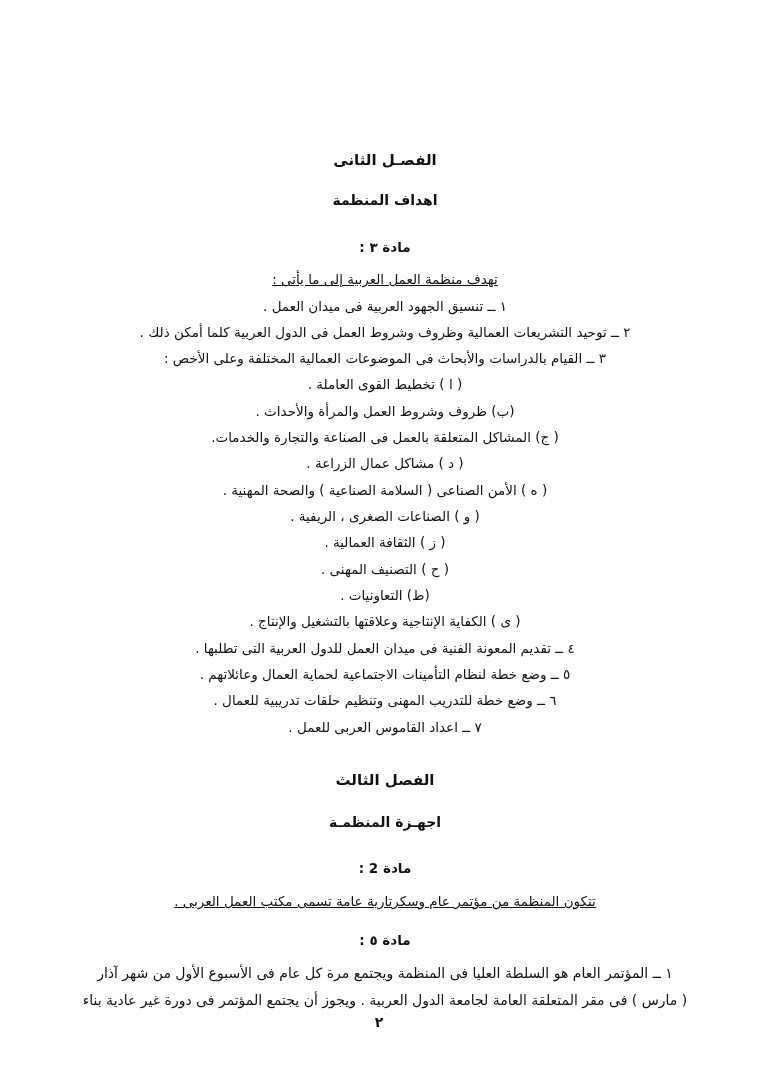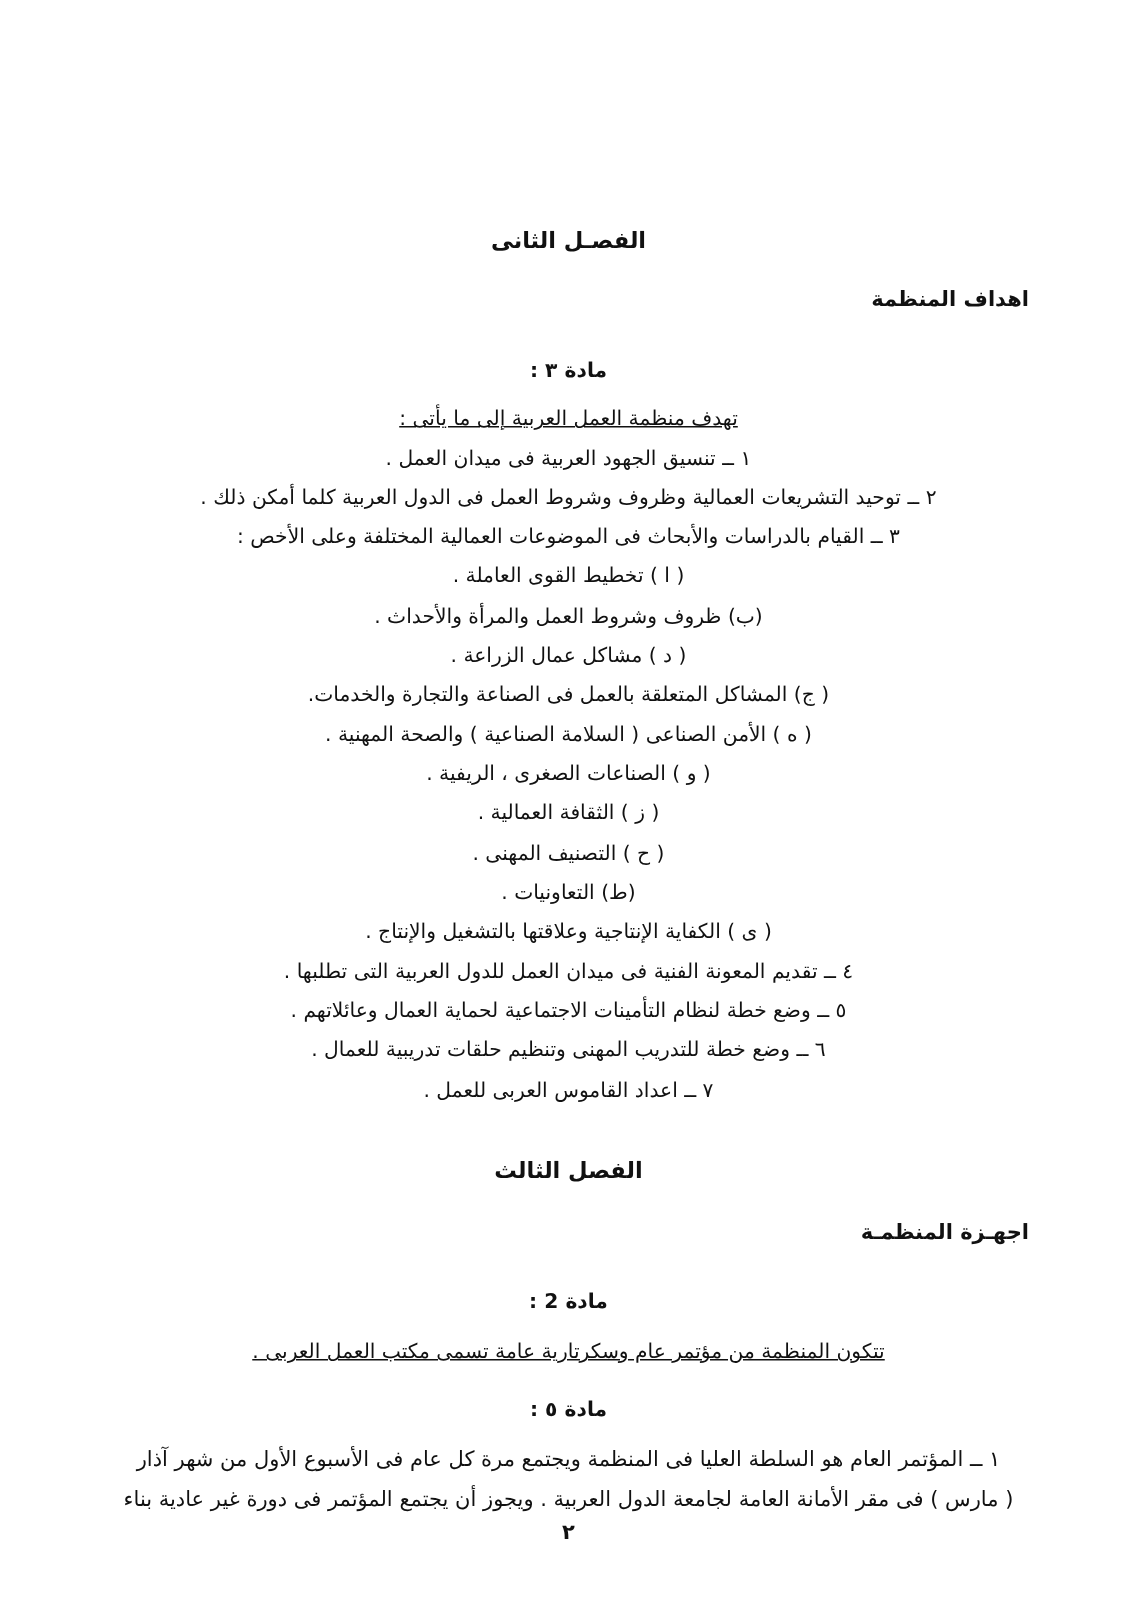--- a/index.html
+++ b/index.html
@@ -14,33 +14,33 @@
     background: #ffffff;
     margin: 0 auto;
     overflow: hidden;
     font-family: "DejaVu Sans", "Liberation Sans", sans-serif;
     color: #111111;
     direction: rtl;
   }
   .content {
     position: absolute;
     top: 150px;
-    right: 72px;
+    right: 60px;
     left: 72px;
   }
   .chapter-title {
     text-align: center;
     font-size: 15px;
     font-weight: bold;
     letter-spacing: 0.5px;
     margin: 0 0 20px 0;
     line-height: 1.4;
   }
   .chapter-sub {
-    text-align: right;
+    text-align: center;
     font-size: 14px;
     font-weight: bold;
     margin: 0 0 26px 0;
     line-height: 1.4;
   }
   .article-head {
     font-size: 13.5px;
     font-weight: bold;
     text-align: center;
     margin: 0 0 8px 0;
@@ -108,22 +108,22 @@
 
       <ul class="list">
         <li>١ ــ تنسيق الجهود العربية فى ميدان العمل .</li>
         <li>٢ ــ توحيد التشريعات العمالية وظروف وشروط العمل فى الدول العربية كلما أمكن ذلك .</li>
         <li>٣ ــ القيام بالدراسات والأبحاث فى الموضوعات العمالية المختلفة وعلى الأخص :</li>
       </ul>
 
       <ul class="list sublist">
         <li>( ا ) تخطيط القوى العاملة .</li>
         <li>(ب) ظروف وشروط العمل والمرأة والأحداث .</li>
+        <li>( ج) المشاكل المتعلقة بالعمل فى الصناعة والتجارة  والخدمات.</li>
         <li>( د ) مشاكل عمال الزراعة .</li>
-        <li>( ج) المشاكل المتعلقة بالعمل فى الصناعة والتجارة  والخدمات.</li>
         <li>( ه ) الأمن الصناعى ( السلامة الصناعية ) والصحة المهنية .</li>
         <li>( و ) الصناعات الصغرى ، الريفية .</li>
         <li>( ز ) الثقافة العمالية .</li>
         <li>( ح ) التصنيف المهنى .</li>
         <li>(ط) التعاونيات .</li>
         <li>( ى ) الكفاية الإنتاجية وعلاقتها بالتشغيل والإنتاج .</li>
       </ul>
 
       <ul class="list">
         <li>٤ ــ تقديم المعونة الفنية فى ميدان العمل للدول العربية التى تطلبها .</li>
@@ -139,19 +139,19 @@
       <div class="chapter-title">الفصل الثالث</div>
       <div class="chapter-sub">اجهـزة المنظمـة</div>
 
       <div class="article-head">مادة 2 :</div>
       <div class="para center-ish">تتكون المنظمة من مؤتمر عام وسكرتارية عامة تسمى‌ مكتب العمل العربى .</div>
 
       <div class="block-gap"></div>
 
       <div class="article-head">مادة ٥ :</div>
       <div class="tail-para">١ ــ المؤتمر العام هو السلطة العليا فى المنظمة ويجتمع مرة كل عام فى الأسبوع الأول من شهر آذار</div>
-      <div class="tail-para">( مارس ) فى مقر الأمانة العامة لجامعة الدول العربية . ويجوز أن يجتمع المؤتمر فى دورة غير عادية بناء</div>
+      <div class="tail-para">( مارس ) فى مقر المتعلقة العامة لجامعة الدول العربية . ويجوز أن يجتمع المؤتمر فى دورة غير عادية بناء</div>
     </div>
 
   </div>
 
   <div class="page-number">٢</div>
 </div>
 
 </body></html>

